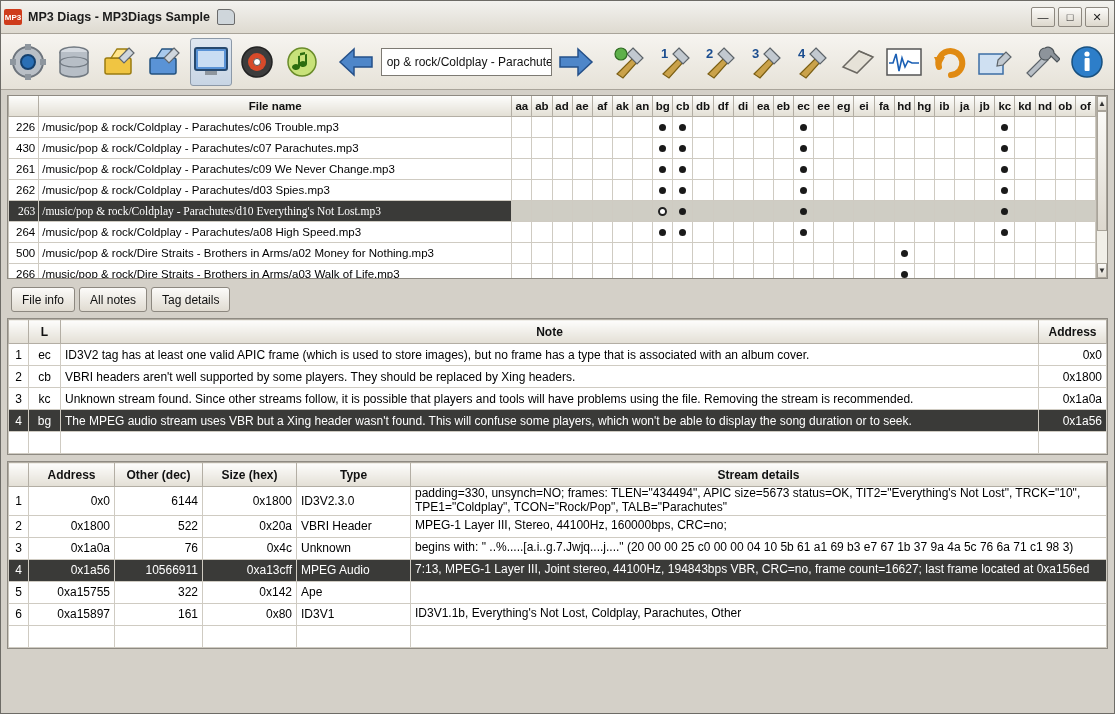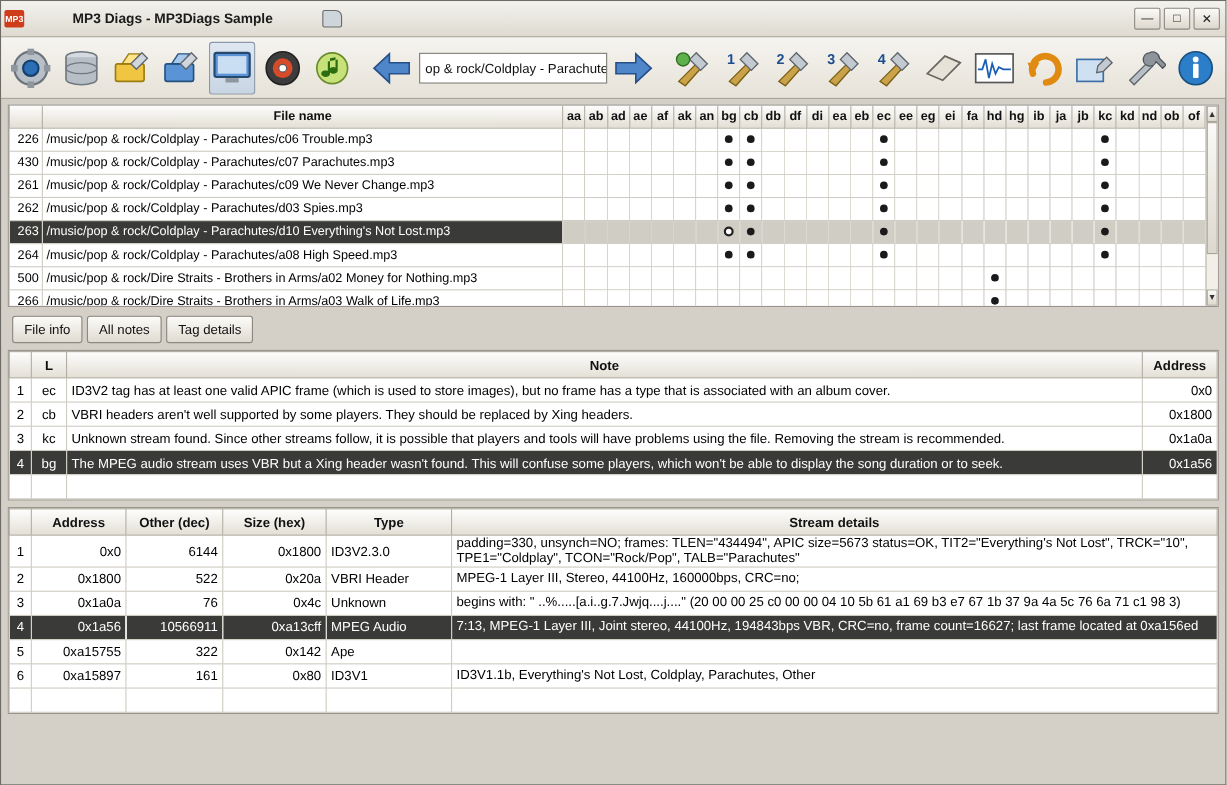--- a/index.html
+++ b/index.html
@@ -16,21 +16,20 @@
     overflow: hidden;
   }
   
   .titlebar {
     height: 26px;
     background: linear-gradient(#f3f2ef, #dedad0);
     border-bottom: 1px solid #a9a49a;
     display: flex; align-items: center;
     padding: 16px 3px;
     box-sizing: border-box;
-    gap: 38px;
   }
   .title-icon {
     width: 18px; height: 16px;
     background: #cf3c1c;
     color: #fff;
     font-size: 8px;
     font-weight: bold;
     display: flex; align-items: center; justify-content: center;
     border-radius: 2px;
     margin-right: 6px;
@@ -144,21 +143,21 @@
   }
   .dot {
     width: 7px; height: 7px; border-radius: 50%;
     background: #1a1a1a; display: inline-block;
     vertical-align: middle;
   }
   .dot.ring {
     background: #fff; border: 2px solid #222; width: 9px; height: 9px;
     box-sizing: border-box;
   }
-  tr.sel td.fname, tr.sel td.idx { background: #3a3a38; color: #fff; }
+  tr.sel td.fname, tr.sel td.idx { background: #3a3a38; color: #fff; font-family: Liberation Serif, serif; }
   tr.sel td.flag { background: #cfcdc4; }
   
   .vscroll {
     width: 16px;
     background: #efede6;
     border-left: 1px solid #b3aea4;
     display: flex; flex-direction: column;
     align-items: stretch;
   }
   .vsb-btn {

